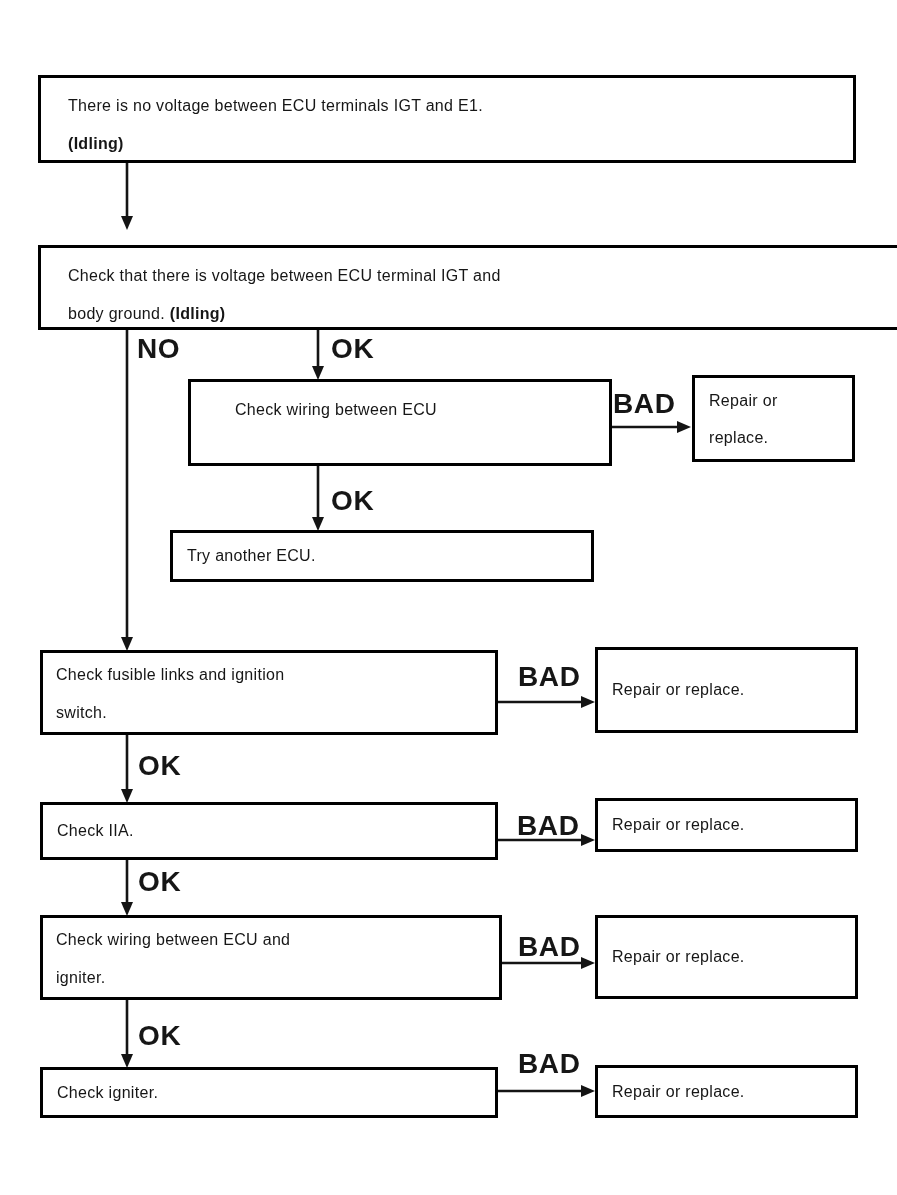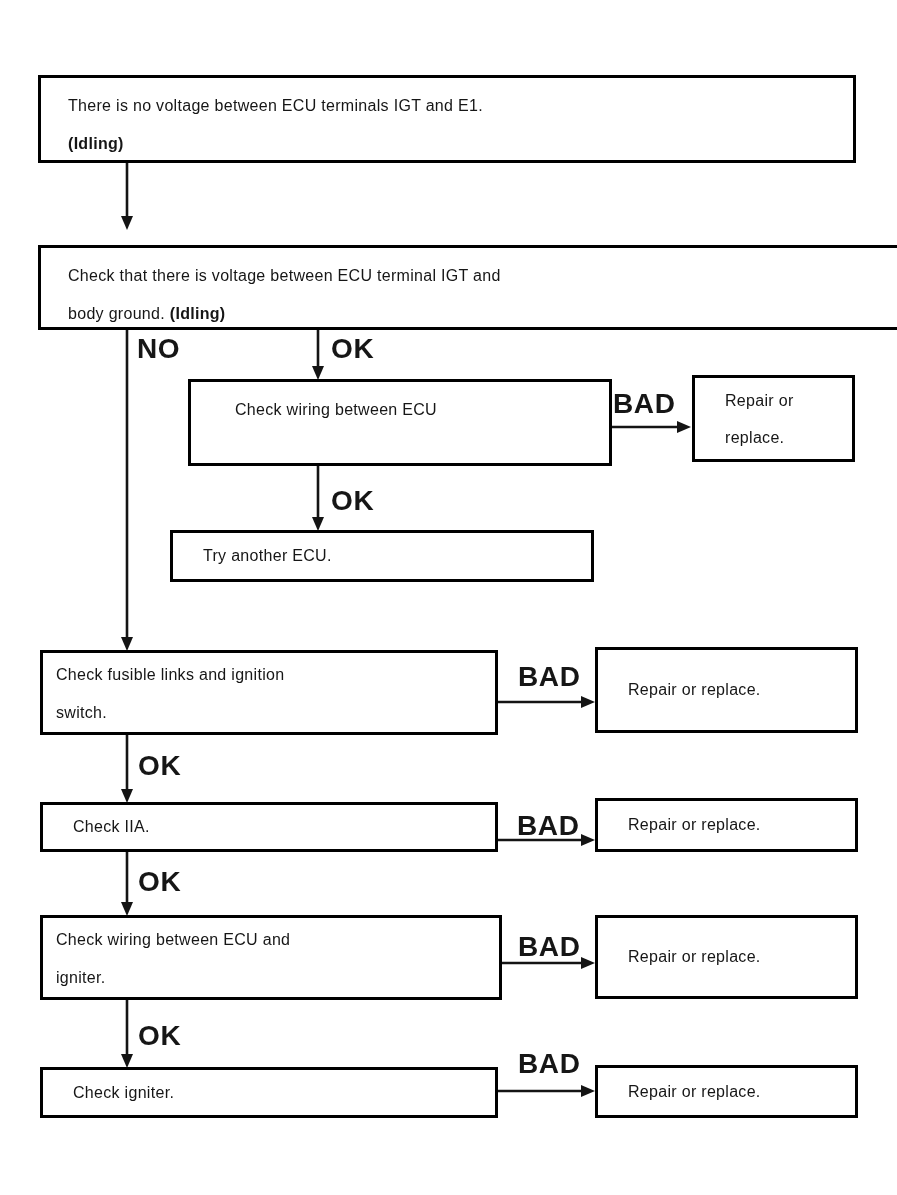--- a/index.html
+++ b/index.html
@@ -19,21 +19,21 @@
     background:#ffffff;
     font-size:16px;
     font-weight:500;
     letter-spacing:0.3px;
     line-height:38px;
   }
   .fbox .ln{white-space:nowrap;}
   .pad-wide{padding:9px 20px 0 27px;}
   .pad-std{padding:3px 12px 0 13px;}
   .pad-e1{padding:9px 10px 0 44px;margin-left:18px;}
-  .vcenter{display:flex;flex-direction:column;justify-content:center;padding-left:30px;}
+  .vcenter{display:flex;flex-direction:column;justify-content:center;padding-left:14px;}
   .bold{font-weight:700;}
   .lbl{
     position:absolute;
     font-size:28px;
     font-weight:600;
     letter-spacing:0.6px;
     white-space:nowrap;
   }
 </style>
 </head>
@@ -119,21 +119,21 @@
 
   <div class="fbox pad-std" style="left:40px;top:650px;width:458px;height:85px;">
     <div class="ln">Check fusible links and ignition</div>
     <div class="ln">switch.</div>
   </div>
 
   <div class="fbox vcenter" style="left:595px;top:647px;width:263px;height:86px;">
     <div class="ln">Repair or replace.</div>
   </div>
 
-  <div class="fbox vcenter" style="left:40px;top:802px;width:458px;height:50px;">
+  <div class="fbox vcenter" style="left:40px;top:802px;width:458px;height:58px;">
     <div class="ln">Check IIA.</div>
   </div>
 
   <div class="fbox vcenter" style="left:595px;top:798px;width:263px;height:54px;">
     <div class="ln">Repair or replace.</div>
   </div>
 
   <div class="fbox pad-std" style="left:40px;top:915px;width:462px;height:85px;">
     <div class="ln">Check wiring between ECU and</div>
     <div class="ln">igniter.</div>

